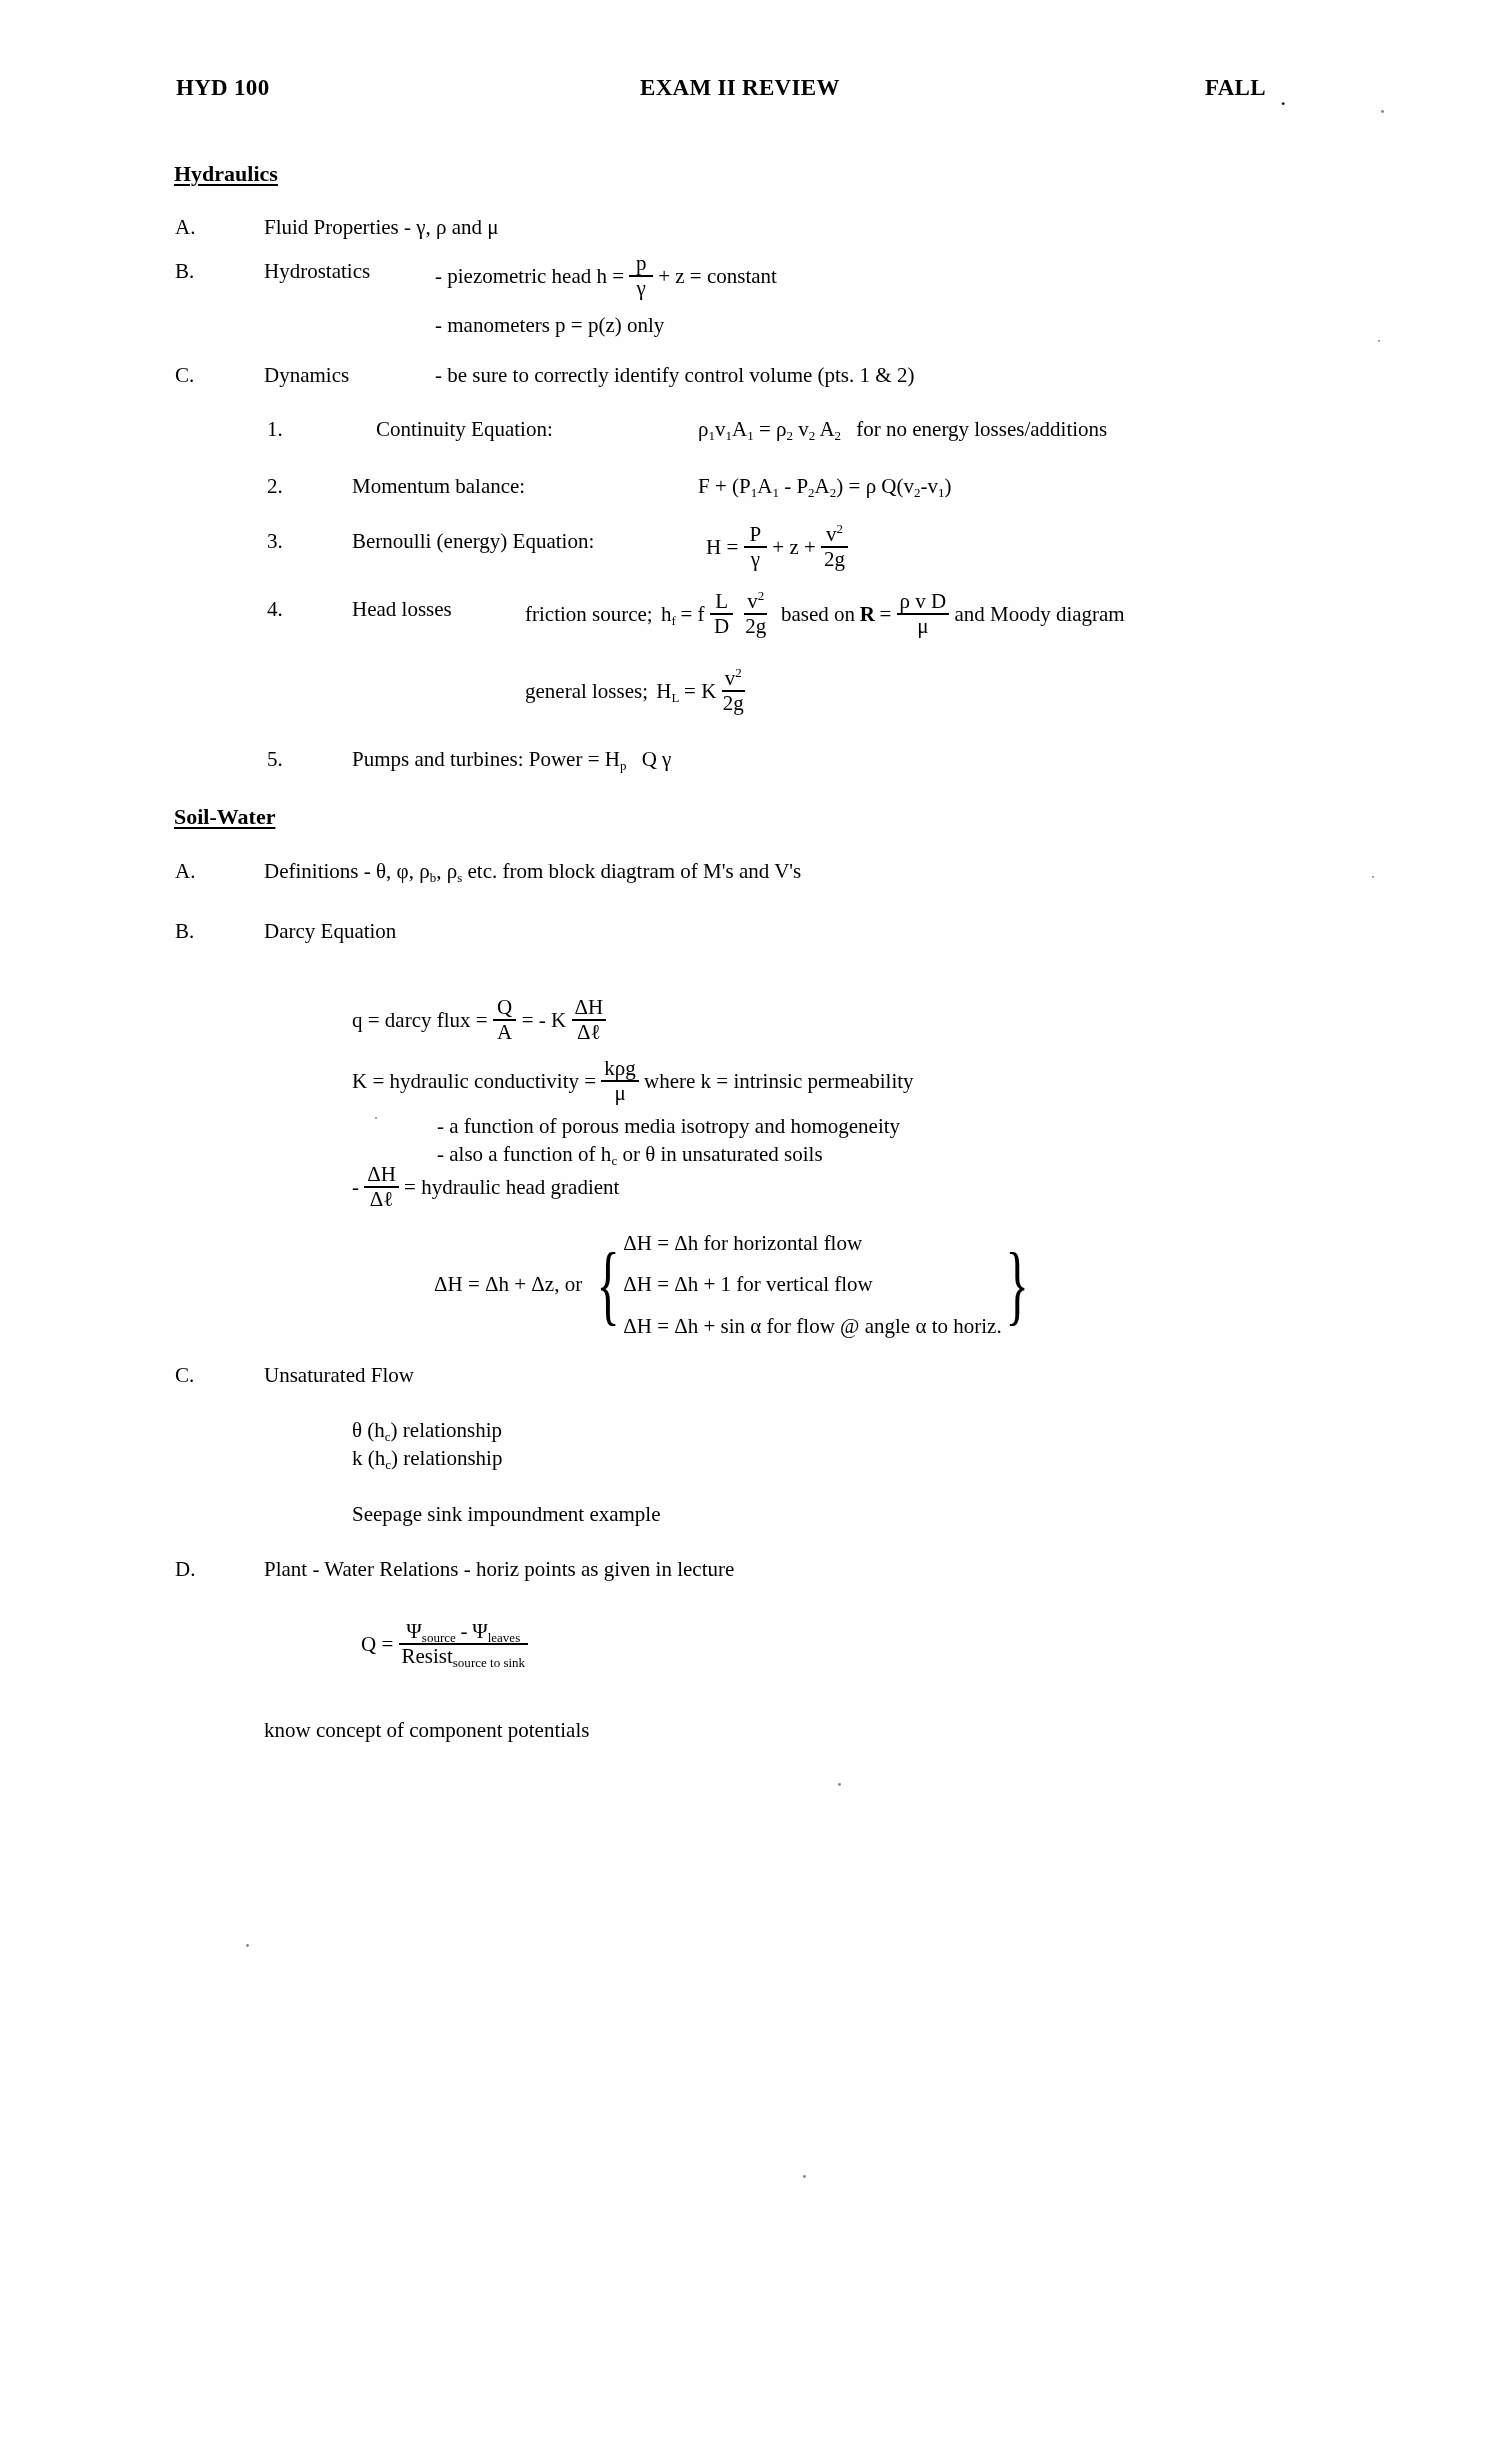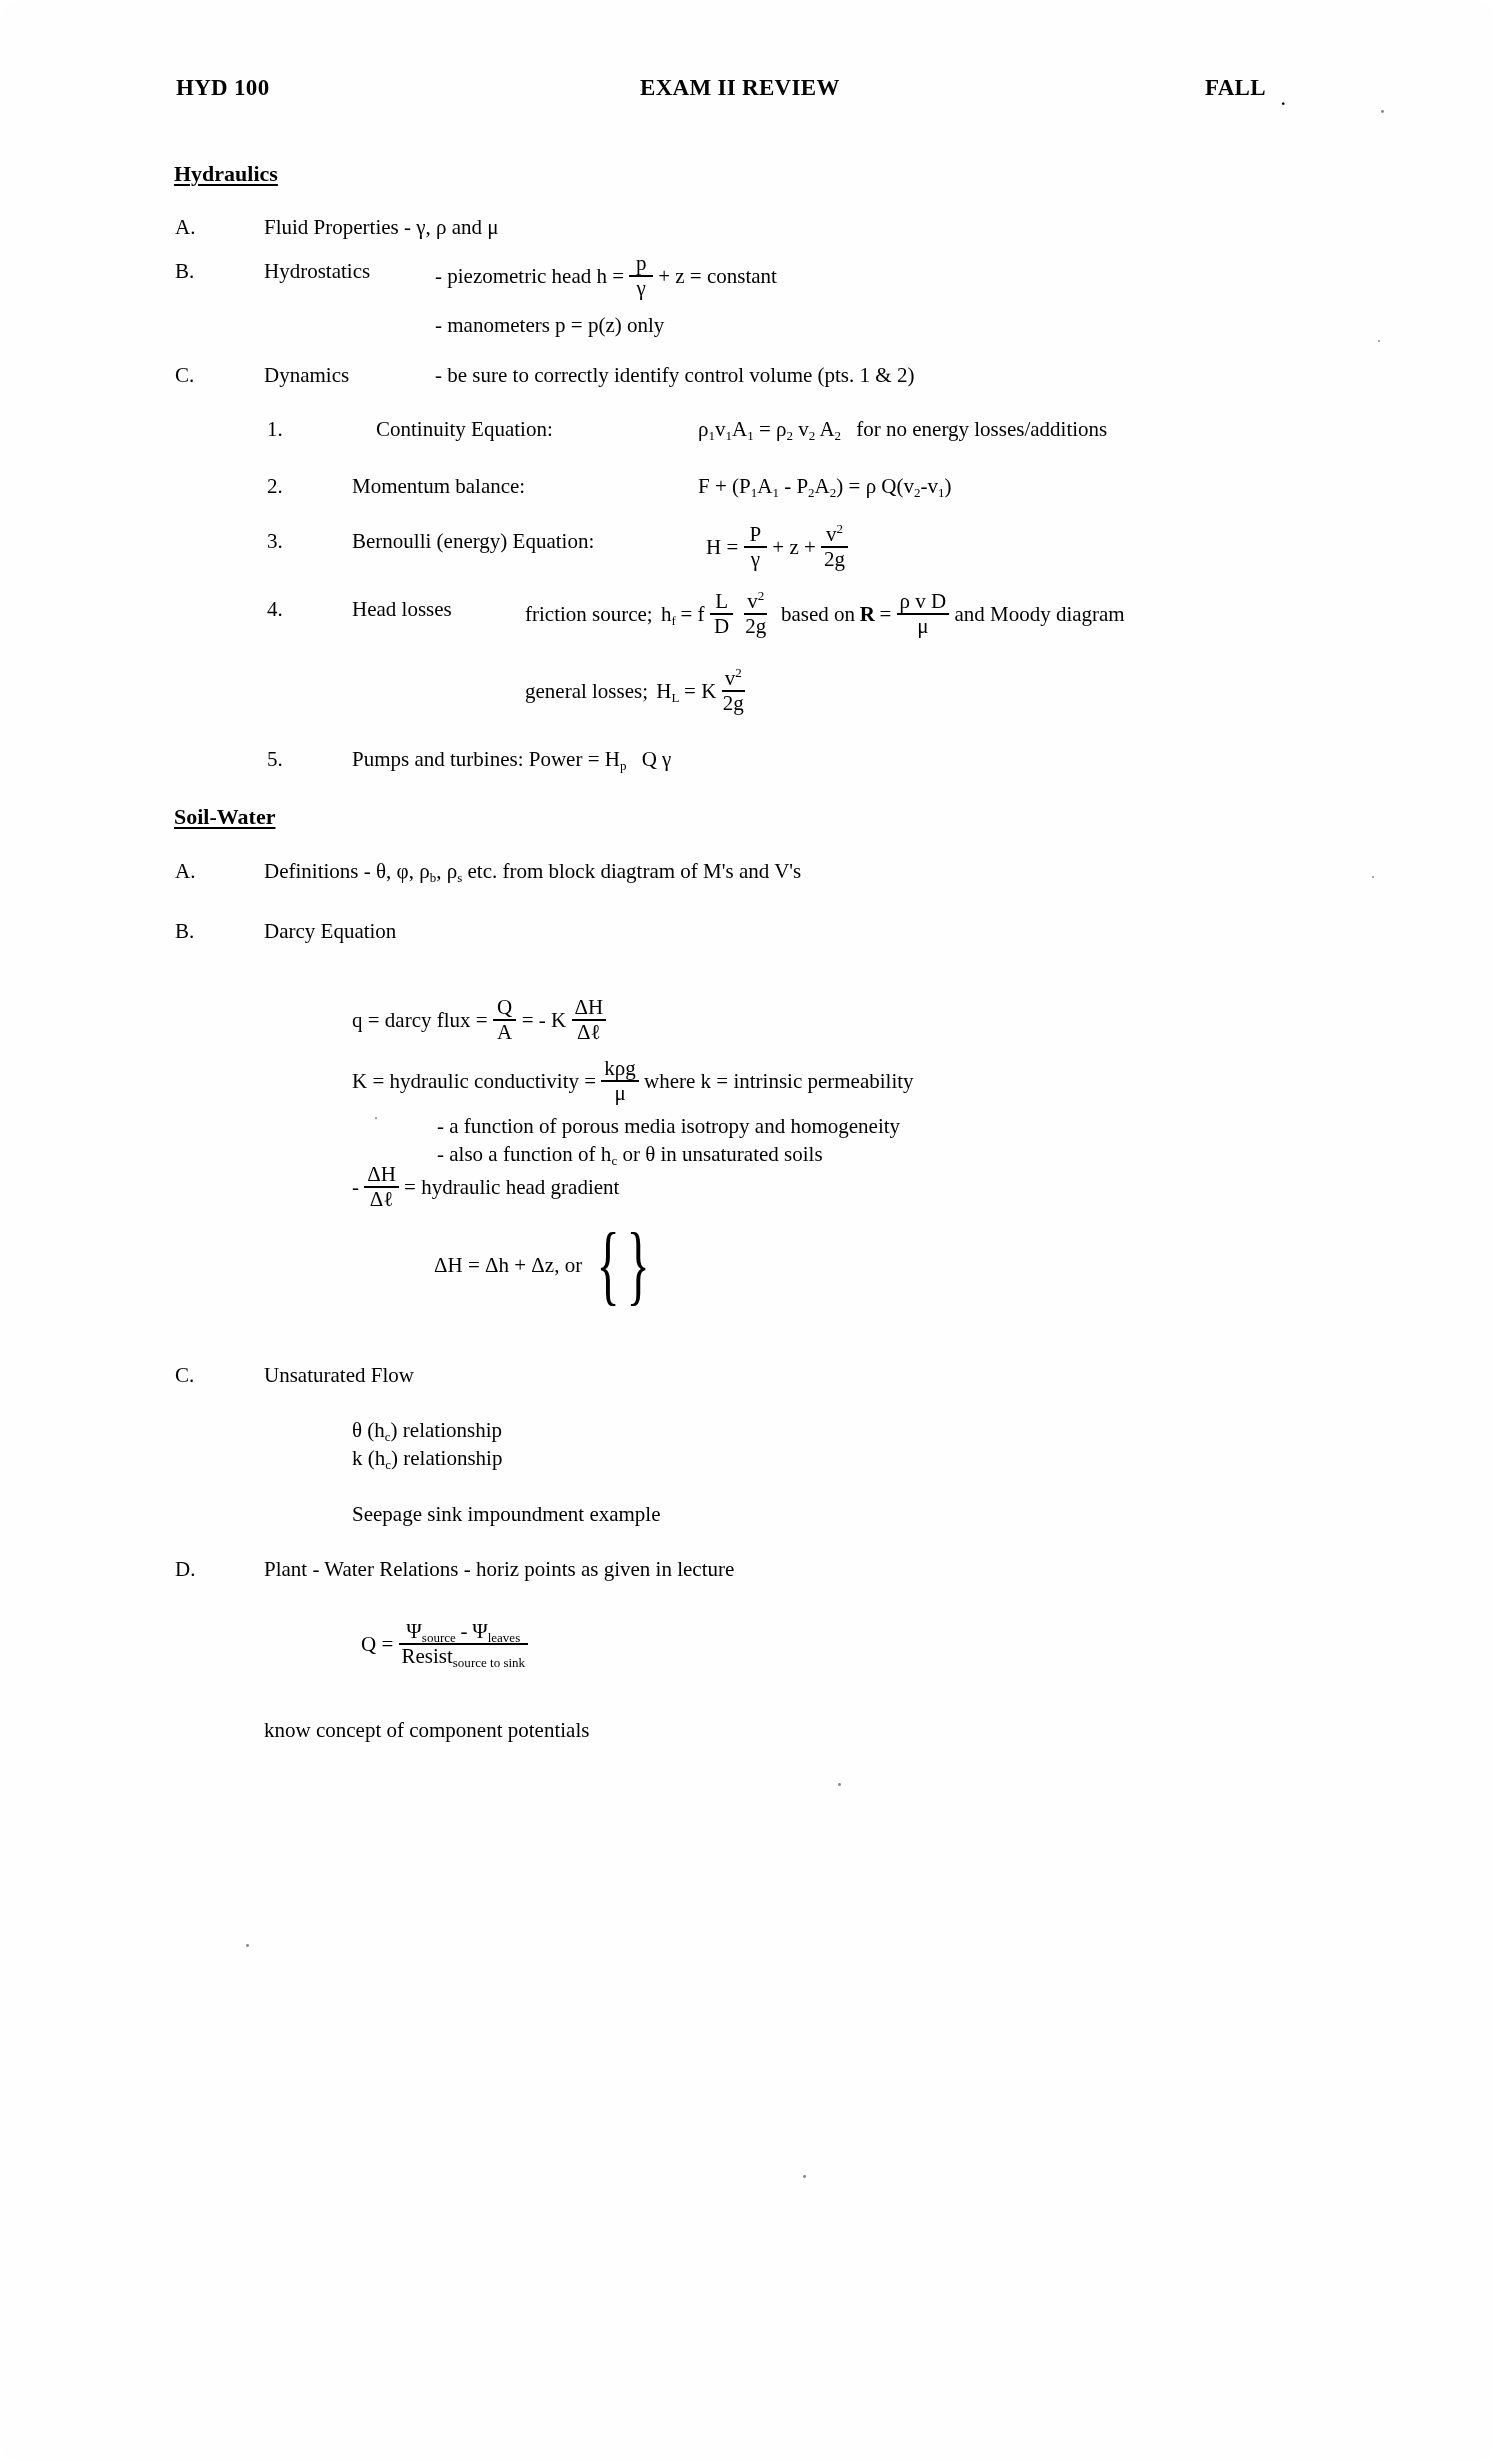--- a/index.html
+++ b/index.html
@@ -313,20 +313,25 @@
       <span>= hydraulic head gradient</span>
     </span>
   </div>
 
   <div class="abs txt" style="left:434px; top:1231px;">
     <span class="mrow">
       <span>ΔH  =  Δh  +  Δz, or</span>
       <span class="sp-sm"></span>
       <span class="brace-system">
         <span class="brace brace-left">{</span>
+        <span class="brace-rows">
+          <span class="brow">ΔH  =  Δh for horizontal flow</span>
+          <span class="brow">ΔH  =  Δh  +  1 for vertical flow</span>
+          <span class="brow">ΔH  =  Δh  +  sin α for flow @ angle α to horiz.</span>
+        </span>
         <span class="brace brace-right">}</span>
       </span>
     </span>
   </div>
 
   <div class="abs letter col-letter" style="top:1363px;">C.</div>
   <div class="abs txt col-body" style="top:1363px;">Unsaturated Flow</div>
 
   <div class="abs txt" style="left:352px; top:1418px;">
     <span>θ (h</span><sub>c</sub><span>) relationship</span>

